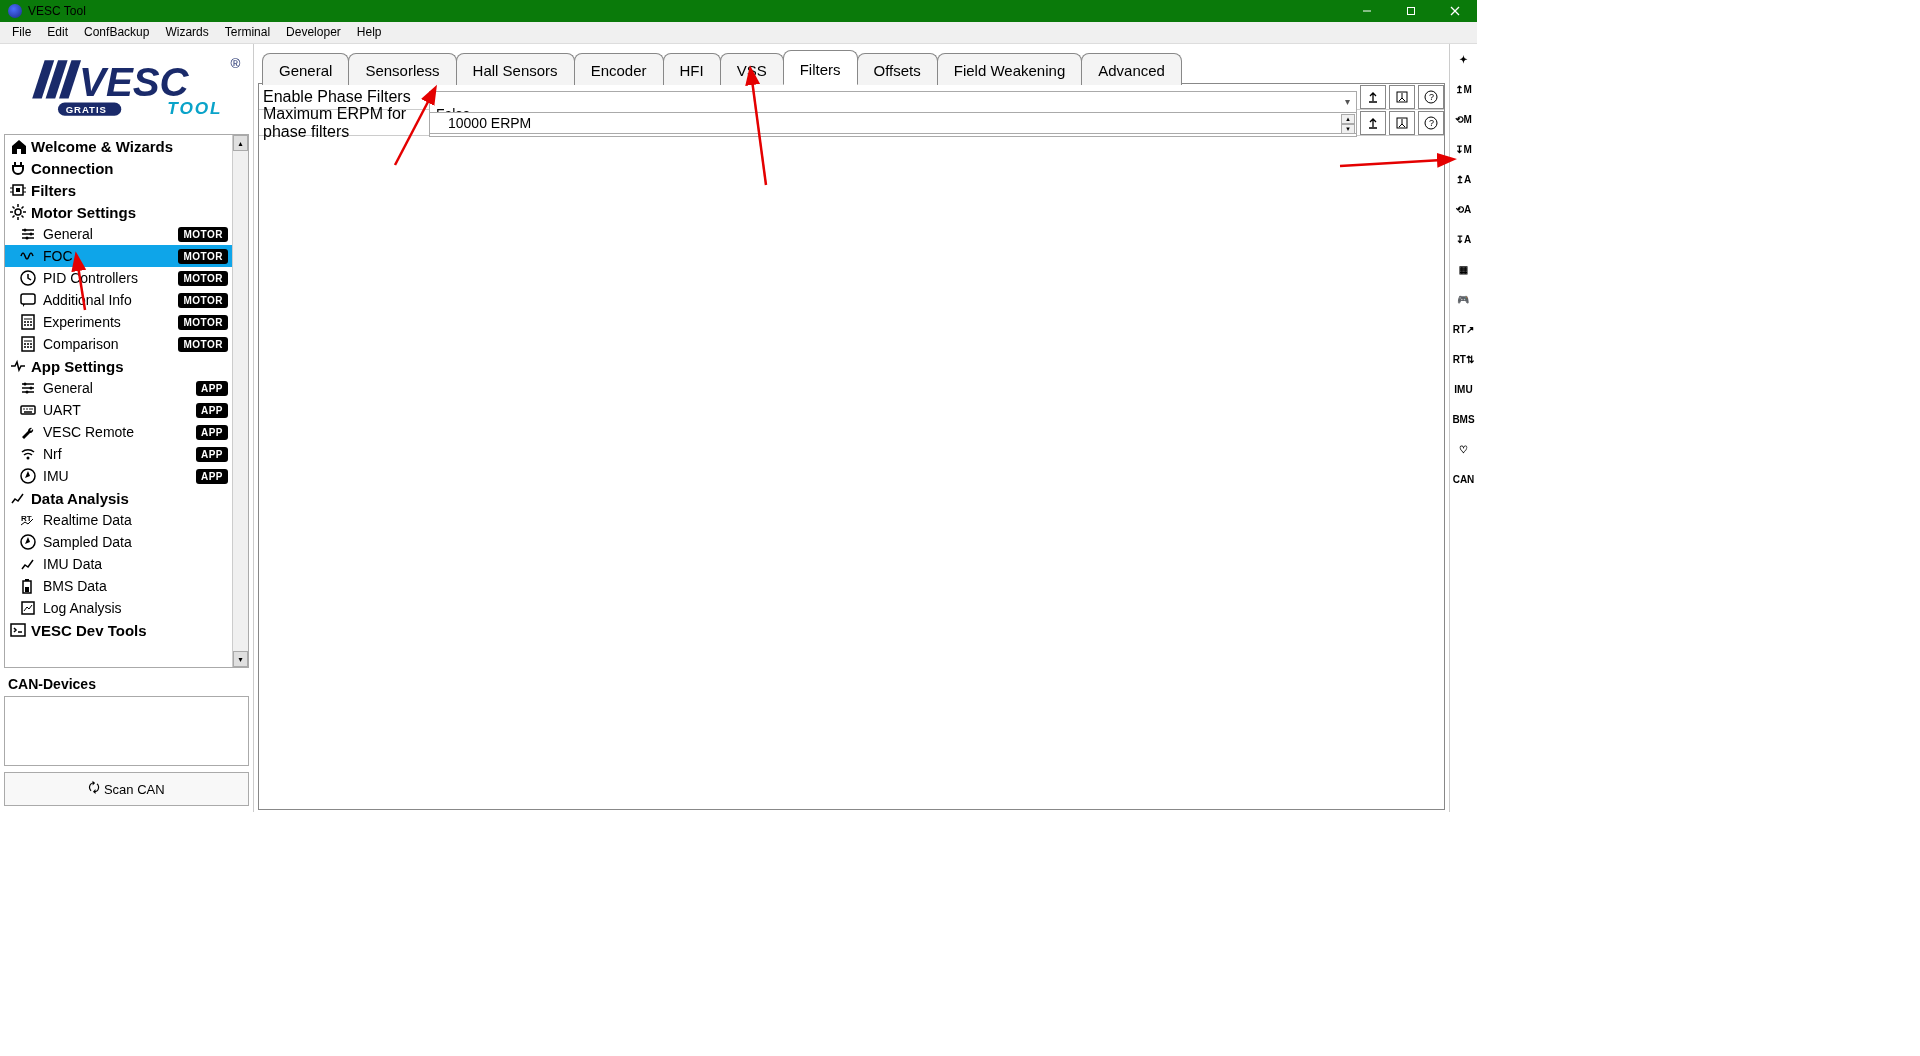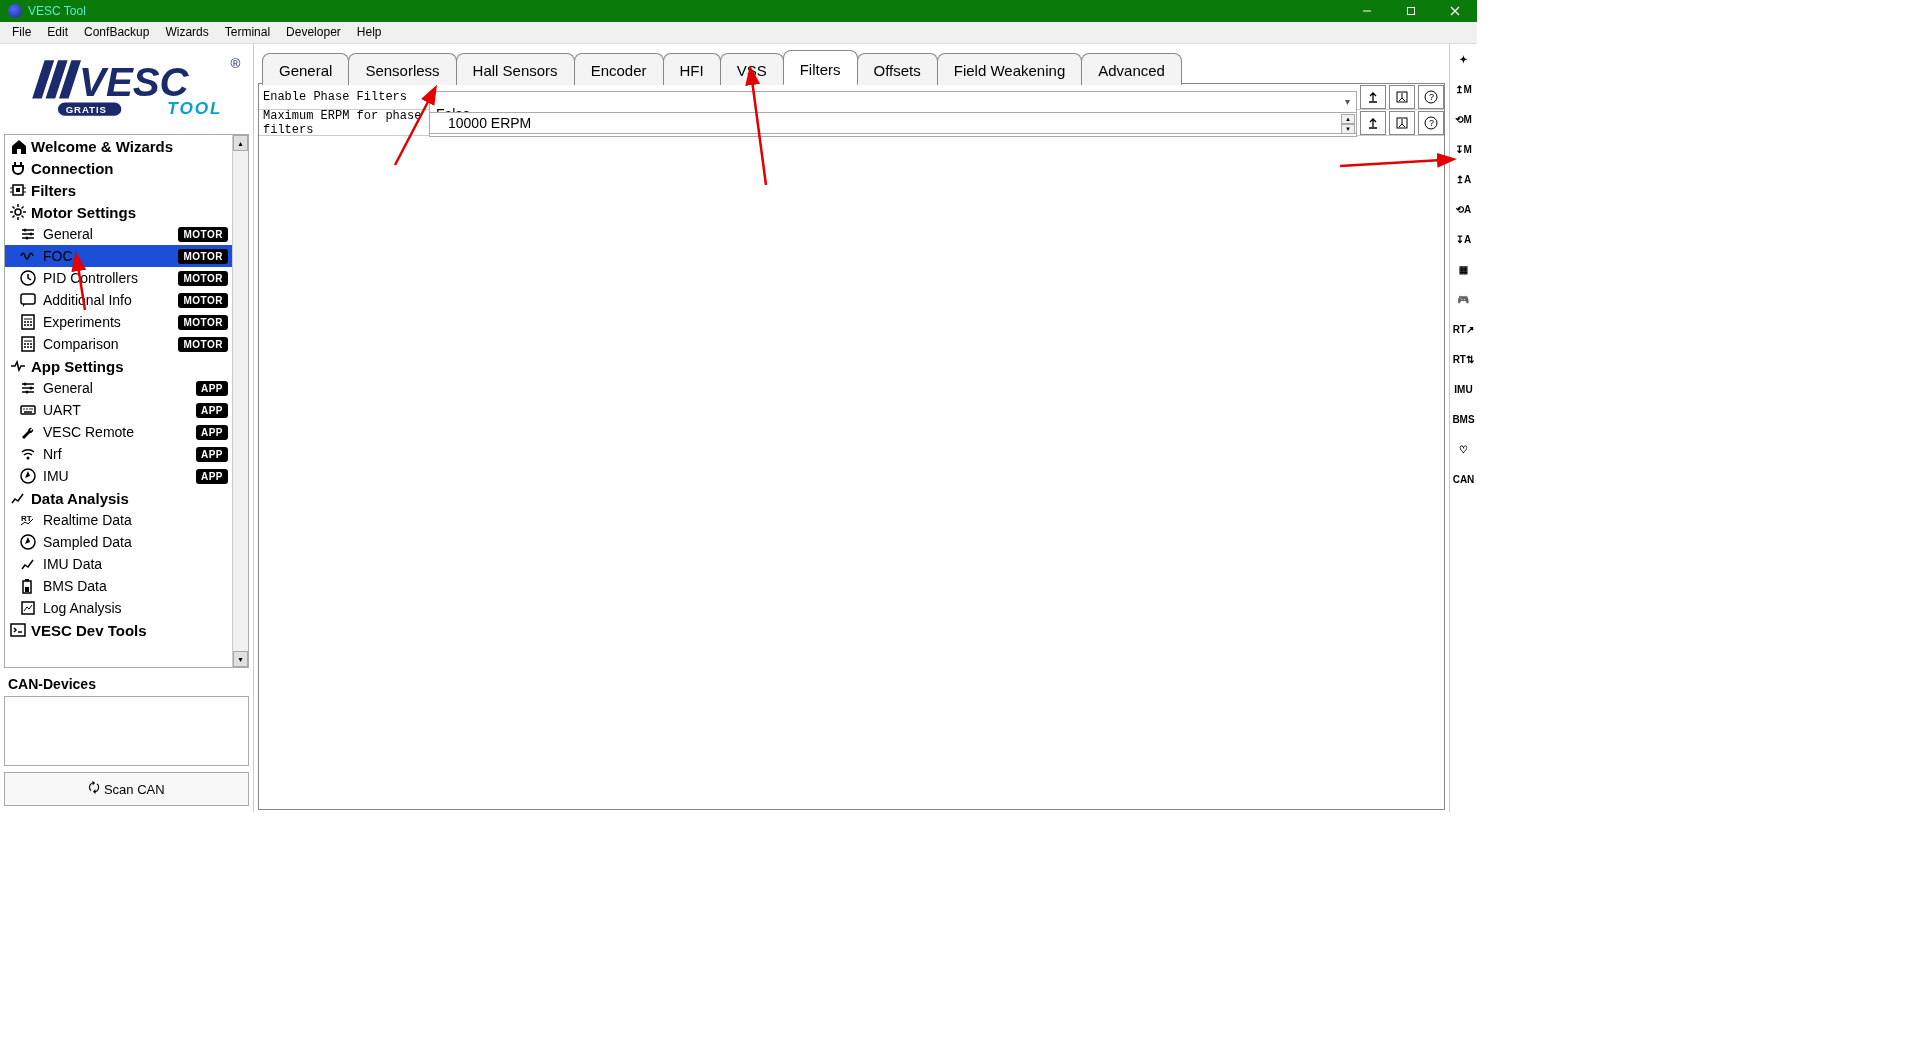--- a/index.html
+++ b/index.html
@@ -1,18 +1,18 @@
 <!DOCTYPE html>
 <html><head>
 <meta charset="utf-8">
 <style>
 * { margin: 0; padding: 0; box-sizing: border-box; font-family: Arial, sans-serif; }
 body { background: #fff; font-size: 13px; width: 1477px; height: 812px; overflow: hidden; }
 
-.titlebar { background: #0a7a0a; color: #5eead4; height: 22px; display: flex; align-items: center; padding: 0 8px; position: relative; }
+.titlebar { background: #0a7a0a; color: #000000; height: 22px; display: flex; align-items: center; padding: 0 8px; position: relative; }
 .titlebar .app-icon { width: 14px; height: 14px; background: radial-gradient(circle at 40% 35%, #4a6fff, #1a2a8a); border-radius: 50%; margin-right: 6px; }
 .titlebar .title { font-size: 12px; }
 .titlebar .win-ctrls { position: absolute; right: 0; top: 0; display: flex; }
 .titlebar .win-btn { width: 44px; height: 22px; display: flex; align-items: center; justify-content: center; cursor: pointer; }
 .titlebar .win-btn svg { width: 10px; height: 10px; }
 
 .menubar { background: #f0f0f0; height: 22px; display: flex; align-items: flex-start; padding: 0 4px; border-bottom: 1px solid #ddd; font-size: 12px; }
 .menubar .menu-item { padding: 3px 8px; cursor: pointer; }
 
 .main { display: flex; height: calc(100% - 44px); }
@@ -23,38 +23,38 @@
 
 .nav-wrapper { flex: 1; display: flex; border: 1px solid #aaa; margin: 0 4px; position: relative; }
 .nav { flex: 1; overflow-y: auto; }
 .nav-scrollbar { width: 16px; background: #f0f0f0; border-left: 1px solid #ccc; display: flex; flex-direction: column; }
 .nav-scrollbar .sb-arrow { height: 16px; background: #e0e0e0; border: 1px solid #aaa; display: flex; align-items: center; justify-content: center; font-size: 8px; }
 .nav-scrollbar .sb-track { flex: 1; background: #f0f0f0; }
 
 .nav-section { display: flex; align-items: center; padding: 2px 4px; font-weight: bold; font-size: 15px; }
 .nav-section .sec-icon { width: 18px; height: 18px; margin-right: 4px; display: flex; align-items: center; justify-content: center; }
 .nav-item { display: flex; align-items: center; padding: 2px 4px 2px 14px; font-size: 14px; cursor: pointer; }
-.nav-item.active { background: #1d4ed8; color: #000; }
+.nav-item.active { background: #0ea5e9; color: #000; }
 .nav-item .item-icon { width: 18px; height: 18px; margin-right: 6px; display: flex; align-items: center; justify-content: center; }
 .nav-item .item-label { flex: 1; }
 .nav-item .badge { background: #000; color: #fff; font-size: 10px; font-weight: bold; padding: 2px 5px; border-radius: 3px; letter-spacing: 0.5px; }
 
 .can-header { text-align: left; font-weight: bold; padding: 4px; font-size: 14px; margin: 4px 4px 0 4px; }
 .can-box { border: 1px solid #aaa; margin: 0 4px 6px 4px; height: 70px; background: #fff; }
 .scan-btn { margin: 0 4px 6px 4px; padding: 5px; border: 1px solid #aaa; background: #f8f8f8; cursor: pointer; display: flex; align-items: center; justify-content: center; font-size: 13px; gap: 4px; }
 
 .center { flex: 1; display: flex; flex-direction: column; padding: 2px 4px; }
 .tabs { display: flex; align-items: flex-end; height: 38px; margin-left: 4px; }
 .tab { border: 1px solid #888; border-bottom: none; padding: 8px 16px 6px 16px; margin-right: -1px; border-radius: 8px 8px 0 0; background: #fff; cursor: pointer; font-size: 15px; position: relative; top: 1px; }
 .tab.active { background: #fff; z-index: 2; padding-top: 10px; border-bottom: 1px solid #fff; }
 .tab:not(.active) { background: #f4f4f4; }
 
 .content-pane { flex: 1; border: 1px solid #888; background: #fff; margin-top: -1px; }
 .param-row { display: flex; align-items: center; border-bottom: 1px solid #ccc; height: 26px; }
-.param-label { width: 170px; padding: 0 4px; font-size: 12px; font-family: Liberation Mono, monospace; }
+.param-label { width: 170px; padding: 0 4px; font-size: 16px; }
 .param-input-wrap { flex: 1; display: flex; }
 .param-select { flex: 1; border: 1px solid #aaa; background: #fff; padding: 14px 6px; font-size: 14px; position: relative; margin-top: 35px; }
 .param-select::after { content: "▾"; position: absolute; right: 6px; top: 4px; color: #555; font-size: 10px; }
 .param-spin { flex: 1; border: 1px solid #aaa; background: #fff; padding: 2px 18px; font-size: 14px; position: relative; }
 .spin-btns { position: absolute; right: 1px; top: 1px; display: flex; flex-direction: column; }
 .spin-btns .sp { width: 14px; height: 10px; background: #f0f0f0; border: 1px solid #aaa; font-size: 7px; display: flex; align-items: center; justify-content: center; cursor: pointer; }
 .row-actions { display: flex; }
 .row-btn { width: 26px; height: 24px; border: 1px solid #888; margin-left: 3px; background: #fff; display: flex; align-items: center; justify-content: center; cursor: pointer; font-size: 12px; }
 
 .right-bar { width: 28px; border-left: 1px solid #ccc; display: flex; flex-direction: column; align-items: center; padding-top: 4px; gap: 8px; }

